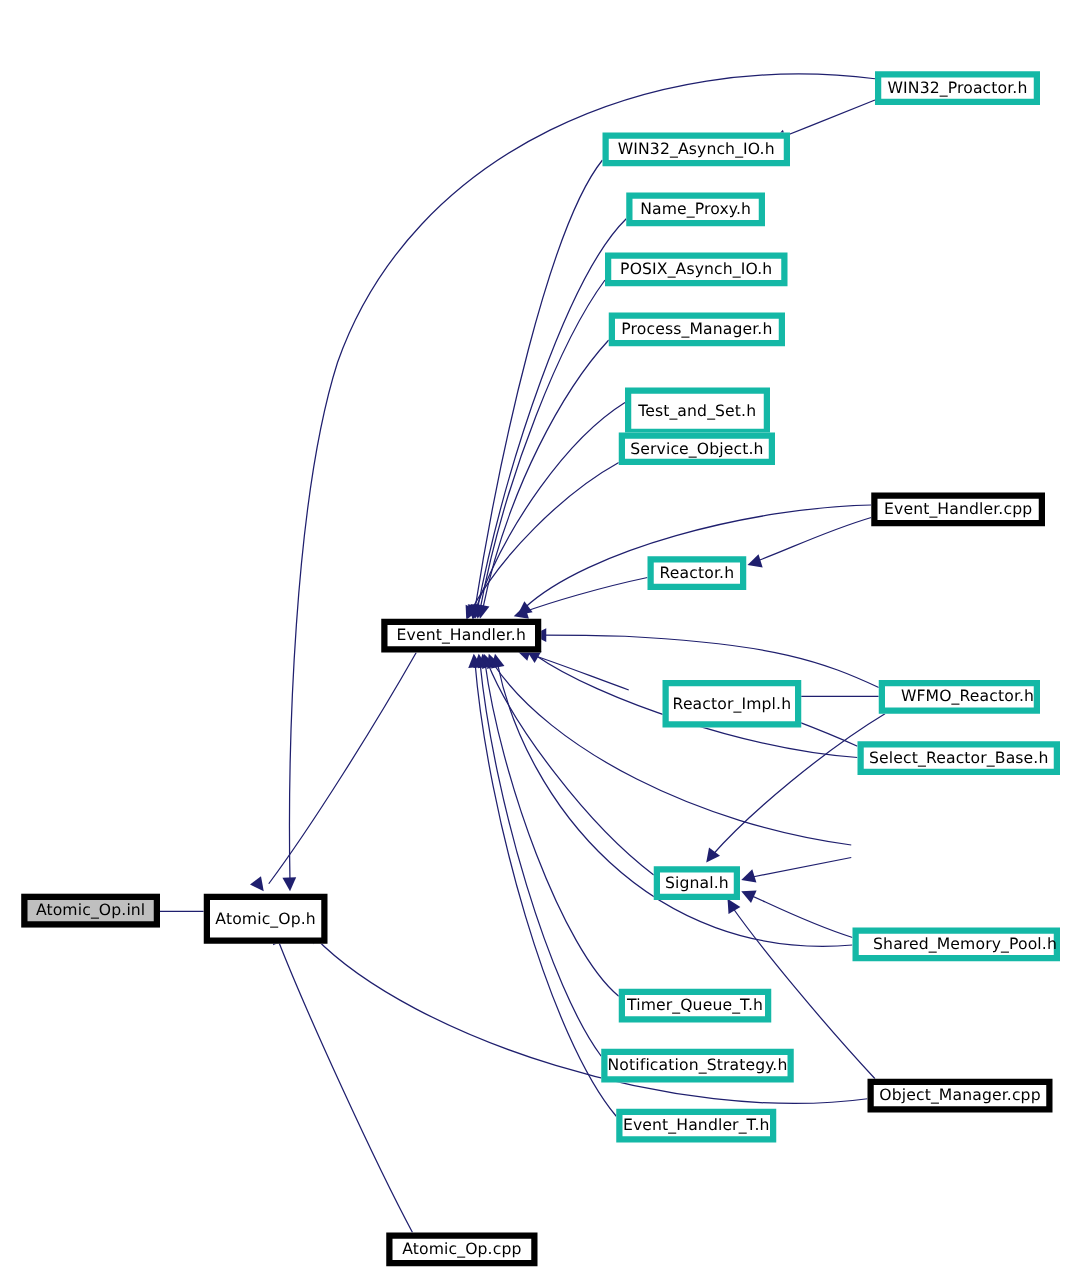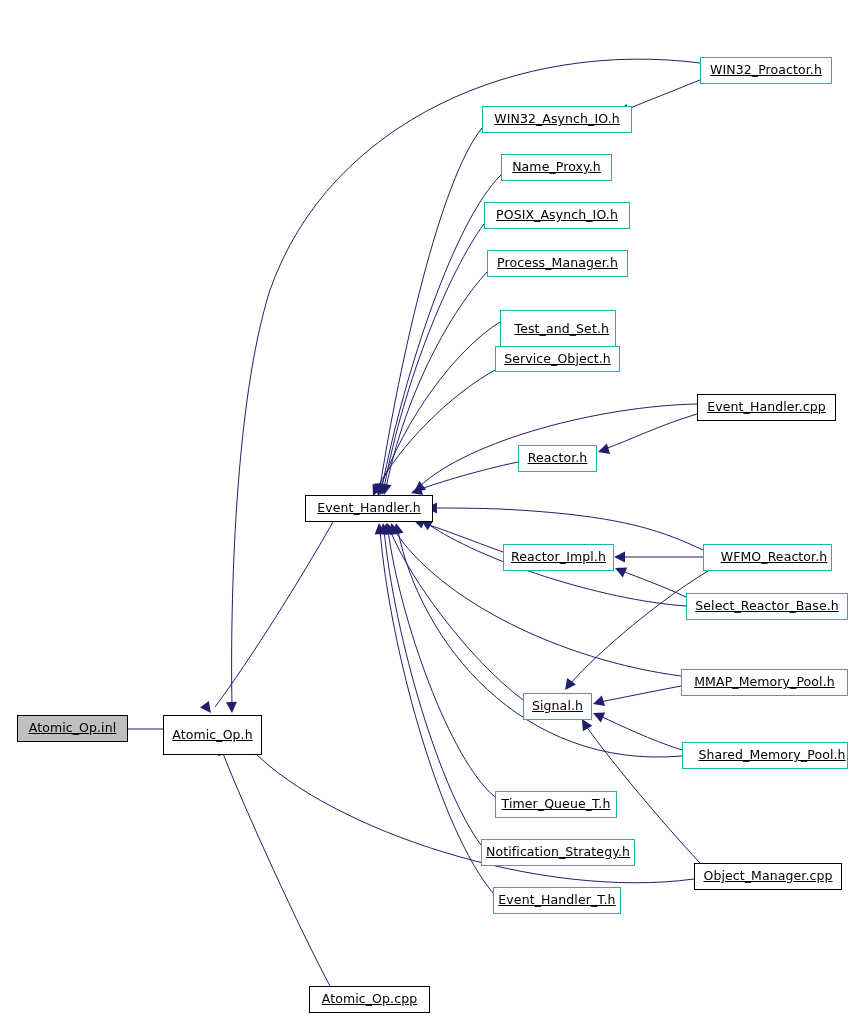--- a/index.html
+++ b/index.html
@@ -23,27 +23,26 @@
     height: 1016px;
     pointer-events: none;
   }
   .node {
     position: absolute;
     box-sizing: border-box;
     display: flex;
     align-items: center;
     justify-content: center;
     background: #ffffff;
-    border: 1px solid #14b8a6;
+    border: 5px solid #14b8a6;
     font-size: 12.5px;
     color: #000000;
     white-space: nowrap;
     letter-spacing: 0.1px;
     line-height: 1;
-    text-decoration: underline;
   }
   .node.black {
     border-color: #000000;
   }
   .node.current {
     border-color: #000000;
     background: #bfbfbf;
   }
   .node-label {
     display: block;
@@ -151,31 +150,28 @@
     </div>
     <div class="node" style="left: 500px; top: 310px; width: 116px; height: 38px; justify-content: flex-end;">
       <span class="node-label">Test_and_Set.h</span>
     </div>
     <div class="node" style="left: 495px; top: 346px; width: 125px; height: 26px;">
       <span class="node-label">Service_Object.h</span>
     </div>
     <div class="node" style="left: 518px; top: 445px; width: 79px; height: 27px;">
       <span class="node-label">Reactor.h</span>
     </div>
-    <div class="node" style="left: 503px; top: 544px; width: 111px; height: 27px;">
+    <div class="node" style="left: 530px; top: 544px; width: 111px; height: 38px;">
       <span class="node-label">Reactor_Impl.h</span>
     </div>
     <div class="node" style="left: 703px; top: 544px; width: 129px; height: 27px; padding-left: 13px;">
       <span class="node-label">WFMO_Reactor.h</span>
     </div>
     <div class="node" style="left: 686px; top: 593px; width: 162px; height: 27px;">
       <span class="node-label">Select_Reactor_Base.h</span>
-    </div>
-    <div class="node" style="left: 681px; top: 669px; width: 167px; height: 27px;">
-      <span class="node-label">MMAP_Memory_Pool.h</span>
     </div>
     <div class="node" style="left: 523px; top: 693px; width: 69px; height: 27px;">
       <span class="node-label">Signal.h</span>
     </div>
     <div class="node" style="left: 682px; top: 742px; width: 166px; height: 27px; padding-left: 14px;">
       <span class="node-label">Shared_Memory_Pool.h</span>
     </div>
     <div class="node" style="left: 495px; top: 791px; width: 122px; height: 27px;">
       <span class="node-label">Timer_Queue_T.h</span>
     </div>

